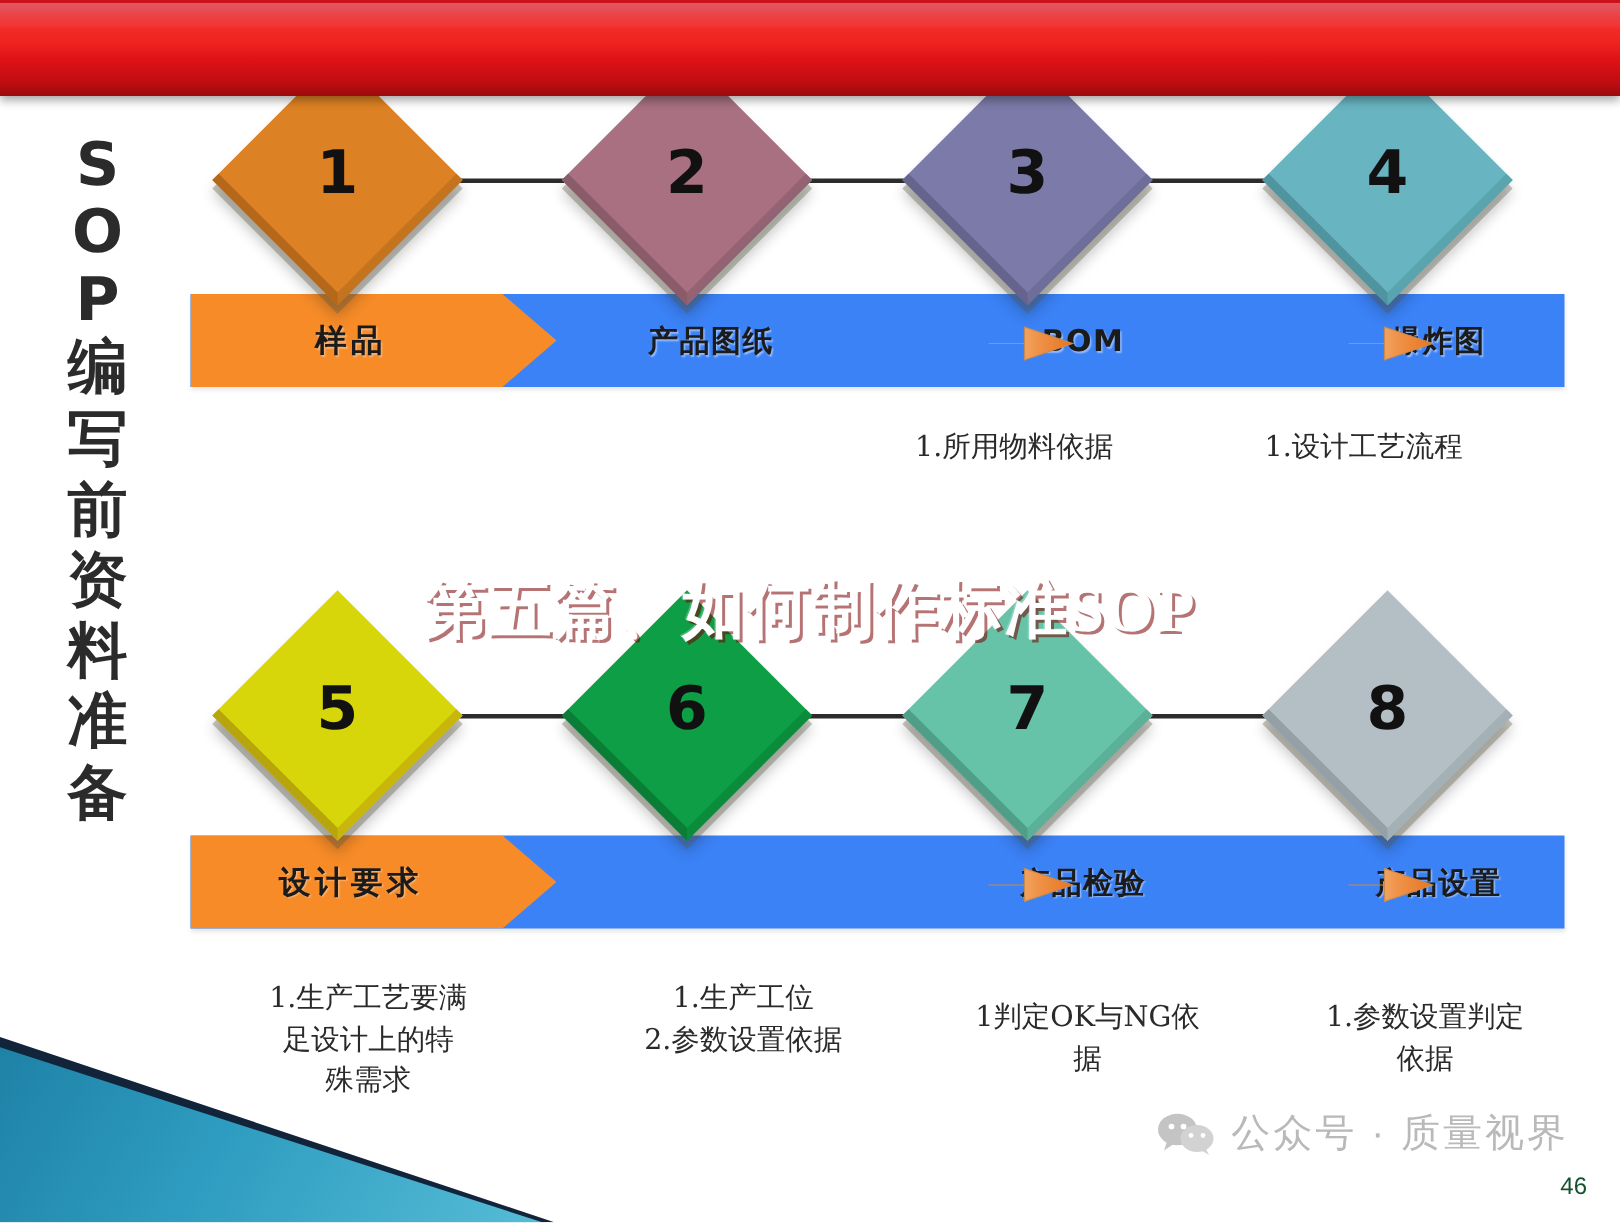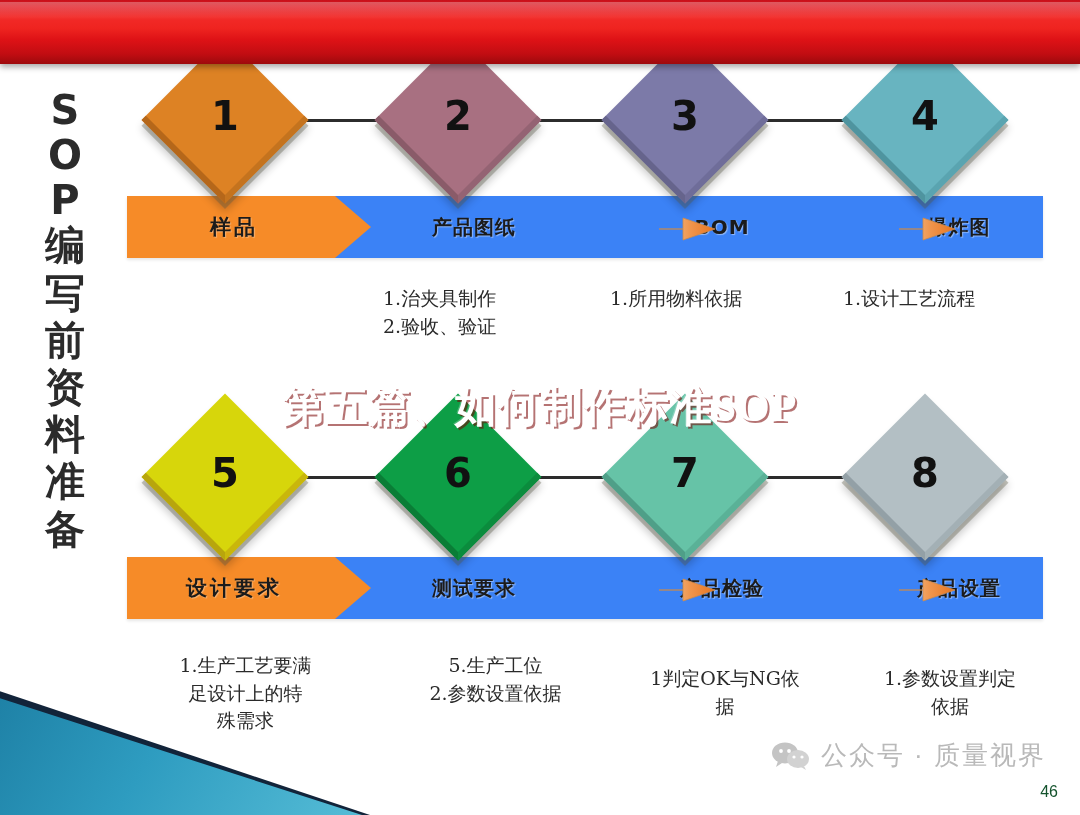--- a/index.html
+++ b/index.html
@@ -247,22 +247,20 @@
         <linearGradient id="agrad2" x1="0" y1="0" x2="1" y2="0">
           <stop offset="0%" stop-color="#f3cfa8"></stop>
             <stop offset="55%" stop-color="#f0964e"></stop>
             <stop offset="100%" stop-color="#e8741f"></stop>
         </linearGradient>
       </defs>
       <path d="M2 15 L26 15 L26 4 L58 15 L26 26 L26 15 Z" fill="url(#agrad2)" stroke="#c98a4e" stroke-width="0.8"></path>
     </svg>
   </div>
 
-  <div class="txtcol" style="left:383px; top:285px; width:230px;">1.治夹具制作
-2.验收、验证</div>
   <div class="txtcol" style="left:610px; top:285px; width:230px;">1.所用物料依据</div>
   <div class="txtcol" style="left:843px; top:285px; width:230px;">1.设计工艺流程</div>
 
   <div class="connector" style="left:290px; top:476px; width:110px;"></div>
   <div class="connector" style="left:521px; top:476px; width:104px;"></div>
   <div class="connector" style="left:748px; top:476px; width:116px;"></div>
 
   <div class="diamond" style="left:166px; top:418px; background:#d7d60b; border-bottom:6px solid #b8a50d; border-right:6px solid #c9b60c;">
     <span class="num">5</span>
   </div>
@@ -273,21 +271,20 @@
     <span class="num">7</span>
   </div>
   <div class="diamond" style="left:866px; top:418px; background:#b3bfc4; border-bottom:6px solid #93a0a6; border-right:6px solid #a3b0b5;">
     <span class="num">8</span>
   </div>
 
   <div class="strip" style="top:557px;">
     <div class="chev">
       <span class="lbl">设计要求</span>
     </div>
-    <div class="cell c2">测试要求</div>
     <div class="cell c3">产品检验</div>
     <div class="cell c4">产品设置</div>
     <svg class="arrow3d a1" viewBox="0 0 62 28">
       <defs>
         <linearGradient id="agrad3" x1="0" y1="0" x2="1" y2="0">
           <stop offset="0%" stop-color="#f3cfa8"></stop>
             <stop offset="55%" stop-color="#f0964e"></stop>
             <stop offset="100%" stop-color="#e8741f"></stop>
         </linearGradient>
       </defs>
@@ -301,21 +298,21 @@
             <stop offset="100%" stop-color="#e8741f"></stop>
         </linearGradient>
       </defs>
       <path d="M2 15 L26 15 L26 4 L58 15 L26 26 L26 15 Z" fill="url(#agrad4)" stroke="#c98a4e" stroke-width="0.8"></path>
     </svg>
   </div>
 
   <div class="txtcol center" style="left:138px; top:652px; width:215px;">1.生产工艺要满
 足设计上的特
 殊需求</div>
-  <div class="txtcol center" style="left:388px; top:652px; width:215px;">5.生产工位
+  <div class="txtcol center" style="left:388px; top:652px; width:215px;">1.生产工位
 2.参数设置依据</div>
   <div class="txtcol center" style="left:625px; top:665px; width:200px;">1判定OK与NG依
 据</div>
   <div class="txtcol center" style="left:845px; top:665px; width:210px;">1.参数设置判定
 依据</div>
 
   <div id="watermark">
     <svg width="40" height="30" viewBox="0 0 40 30">
       <ellipse cx="14" cy="12" rx="13" ry="10.5" fill="#c4c4c4"></ellipse>
       <path d="M7 20 L5 26 L11 22 Z" fill="#c4c4c4"></path>

